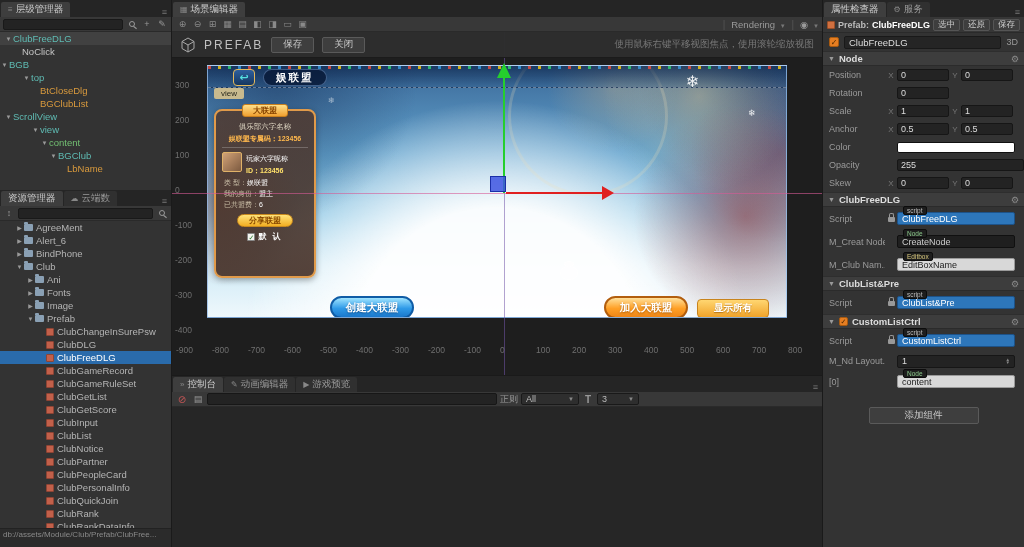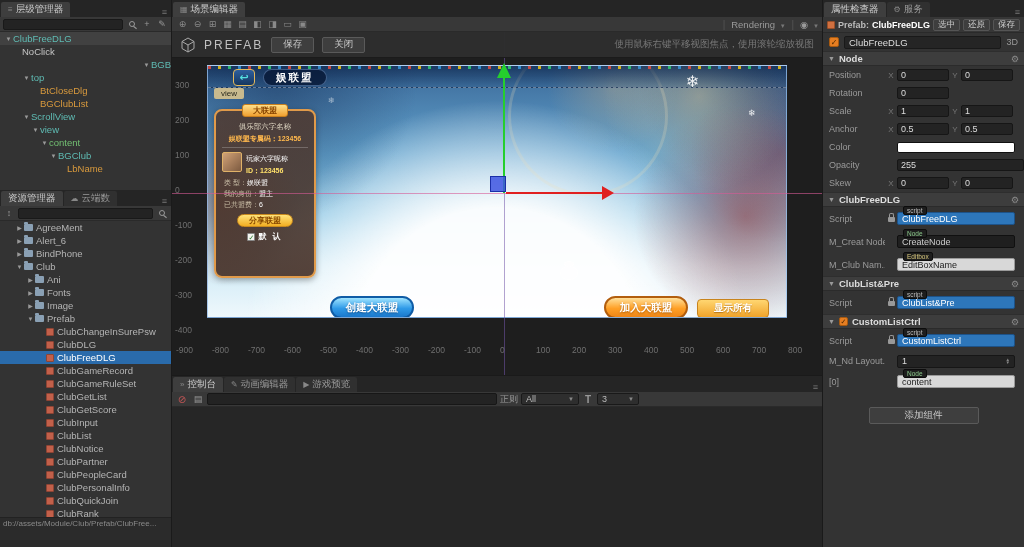--- a/index.html
+++ b/index.html
@@ -28,21 +28,21 @@
   .hrow.hsel{background:#414141}
   .harrow{width:9px;font-size:6px;color:#999;text-align:center;flex:none}
   .c-teal{color:#5fbcb4}.c-green{color:#72bf72}.c-orange{color:#d99a3d}.c-white{color:#c5c5c5}
 
   #asset-tree{flex:1;overflow:hidden;background:#333}
   .arow{display:flex;align-items:center;height:13px;font-size:9.5px;color:#b5b5b5;white-space:nowrap}
   .arow.asel{background:#2a6bab;color:#fff}
   .ico-folder{width:9px;height:7px;background:#8aa0b4;border-radius:1px;position:relative;margin-right:3px;flex:none}
   .ico-folder::before{content:"";position:absolute;top:-2px;left:0;width:4px;height:2px;background:#8aa0b4;border-radius:1px 1px 0 0}
   .ico-prefab{width:8px;height:8px;background:#c2604a;border:1px solid #8f4434;border-radius:1px;margin-right:3px;flex:none}
-  .statusbar{height:30px;background:#2b2b2b;border-top:1px solid #222;color:#8a8a8a;font-size:8px;line-height:12px;padding:0 3px;overflow:hidden;white-space:nowrap;flex:none}
+  .statusbar{height:19px;background:#2b2b2b;border-top:1px solid #222;color:#8a8a8a;font-size:8px;line-height:12px;padding:0 3px;overflow:hidden;white-space:nowrap;flex:none}
 
   .ticon{color:#8a8a8a;font-size:9px;width:15px;text-align:center;flex:none}
   .rsep{color:#555;margin:0 3px}
   .rlabel{color:#9a9a9a;font-size:9.5px}
   .dcaret{color:#777;font-size:6px;margin-left:2px}
 
   #scene{position:relative;height:344px;background:#1e1e1e;overflow:hidden;border-bottom:1px solid #1a1a1a;flex:none}
   #prefab-bar{position:absolute;z-index:30;top:0;left:0;right:0;height:26px;background:rgba(45,45,45,.97);border-bottom:1px solid #1b1b1b;display:flex;align-items:center;padding:0 8px;gap:8px}
   .prefab-title{color:#c0c0c0;font-size:12px;letter-spacing:2px}
   .pbtn{height:16px;padding:0 11px;background:#3e3e3e;border:1px solid #5a5a5a;border-radius:2px;color:#ccc;font-size:9.5px;display:flex;align-items:center}
@@ -171,37 +171,37 @@
     </div>
     <div id="hier-tree">
         <div class="hrow hsel" style="padding-left: 4px;">
           <span class="harrow">▼</span>
           <span class="c-teal">ClubFreeDLG</span>
         </div>
         <div class="hrow" style="padding-left: 13px;">
           <span class="harrow"></span>
           <span class="c-white">NoClick</span>
         </div>
-        <div class="hrow" style="padding-left: 13px; justify-content: flex-end;">
+        <div class="hrow" style="">
           <span class="harrow">▼</span>
           <span class="c-teal">BGB</span>
         </div>
         <div class="hrow" style="padding-left: 22px;">
           <span class="harrow">▼</span>
           <span class="c-teal">top</span>
         </div>
         <div class="hrow" style="padding-left: 31px;">
           <span class="harrow"></span>
           <span class="c-orange">BtCloseDlg</span>
         </div>
         <div class="hrow" style="padding-left: 31px;">
           <span class="harrow"></span>
           <span class="c-orange">BGClubList</span>
         </div>
-        <div class="hrow" style="padding-left: 22px;">
+        <div class="hrow" style="padding-left: 4px;">
           <span class="harrow">▼</span>
           <span class="c-teal">ScrollView</span>
         </div>
         <div class="hrow" style="padding-left: 31px;">
           <span class="harrow">▼</span>
           <span class="c-teal">view</span>
         </div>
         <div class="hrow" style="padding-left: 40px;">
           <span class="harrow">▼</span>
           <span class="c-green">content</span>

